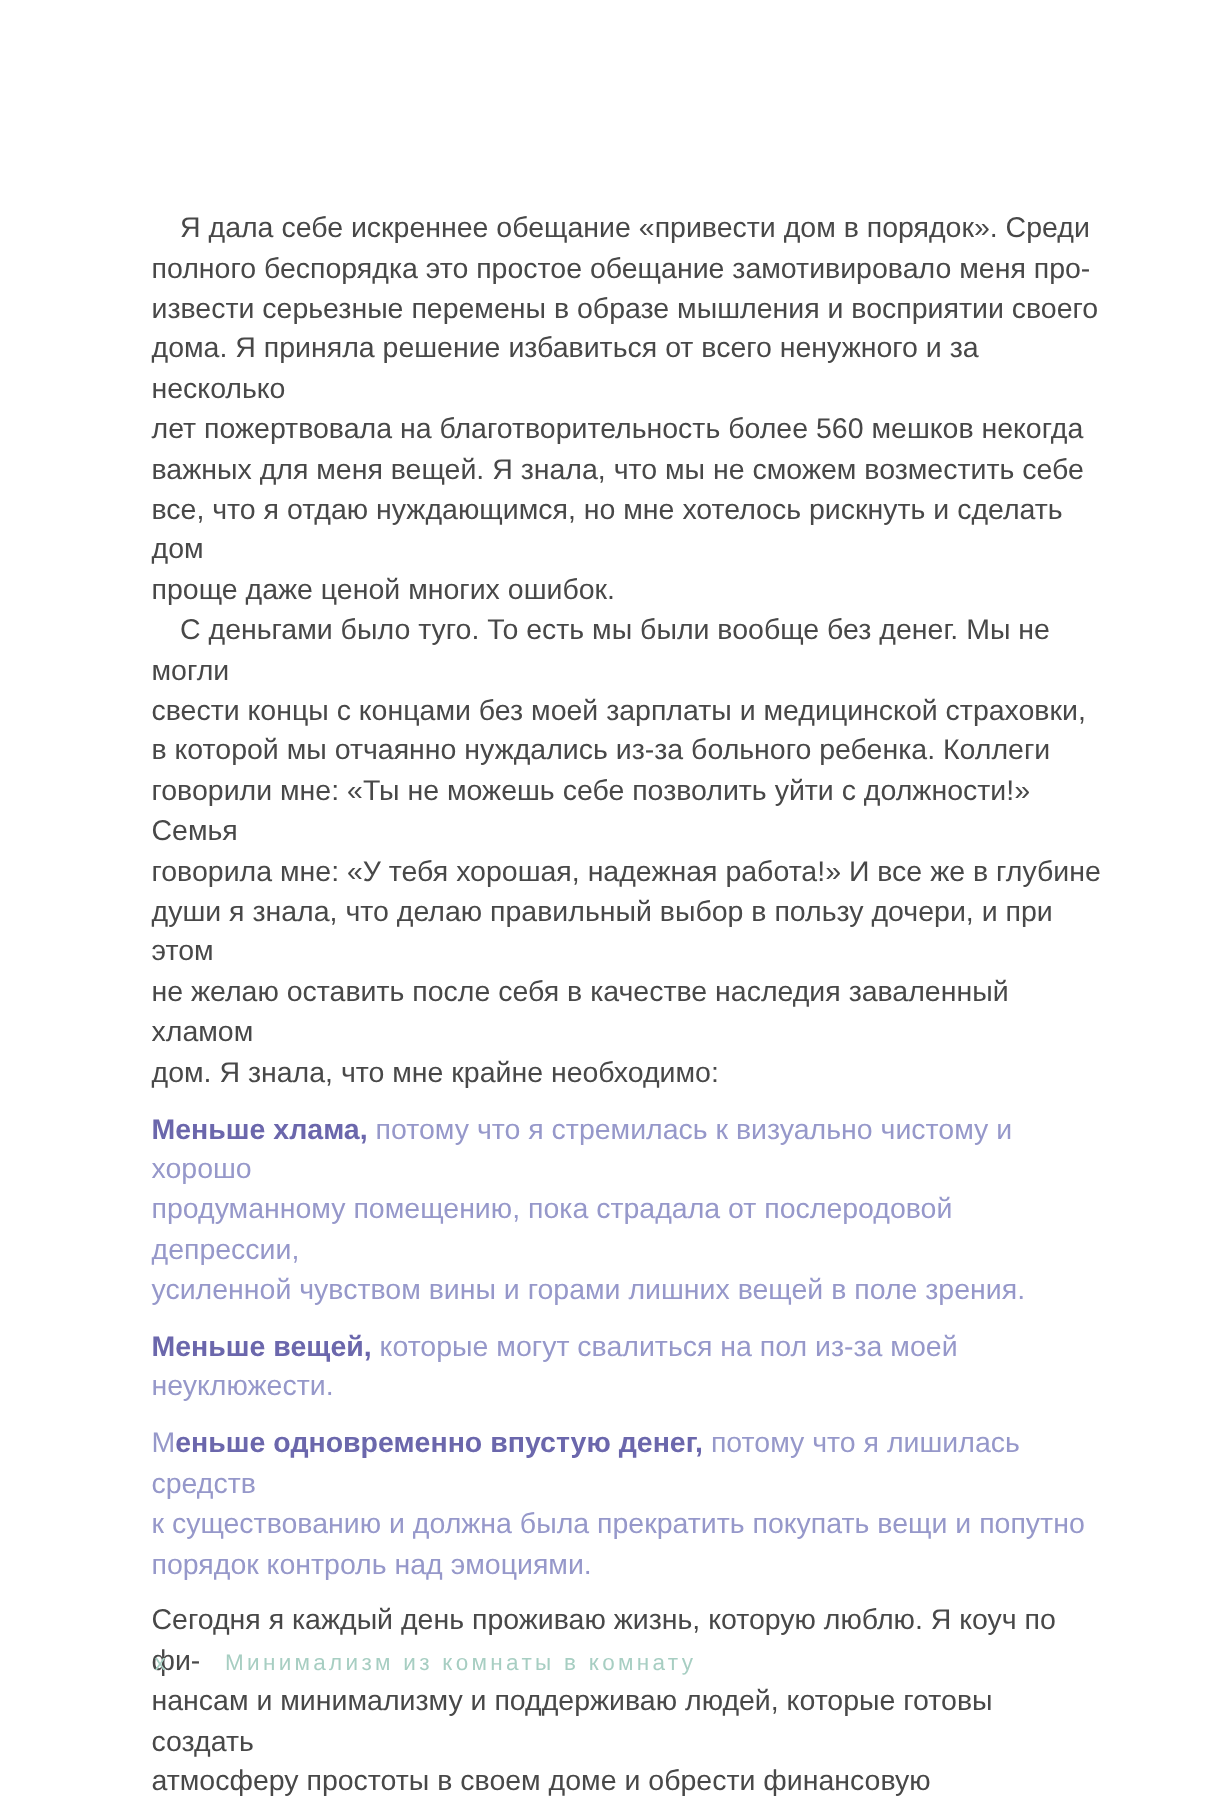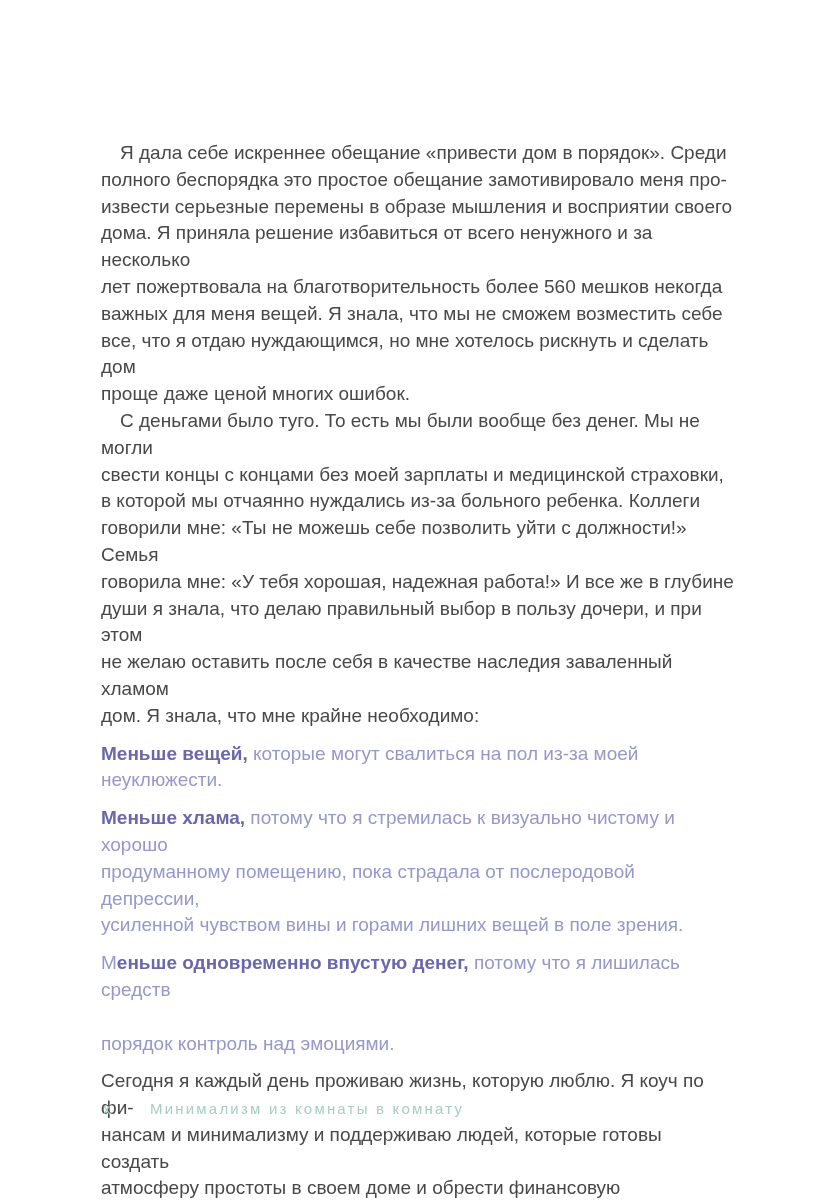--- a/index.html
+++ b/index.html
@@ -78,25 +78,25 @@
 
     <p class="para indent">С деньгами было туго. То есть мы были вообще без денег. Мы не могли
 свести концы с концами без моей зарплаты и медицинской страховки,
 в которой мы отчаянно нуждались из-за больного ребенка. Коллеги
 говорили мне: «Ты не можешь себе позволить уйти с должности!» Семья
 говорила мне: «У тебя хорошая, надежная работа!» И все же в глубине
 души я знала, что делаю правильный выбор в пользу дочери, и при этом
 не желаю оставить после себя в качестве наследия заваленный хламом
 дом. Я знала, что мне крайне необходимо:</p>
 
+    <p class="para purple"><strong>Меньше хлама,</strong><span> потому что я стремилась к визуально чистому и хорошо</span><br><span>продуманному помещению, пока страдала от послеродовой депрессии,</span><br><span>усиленной чувством вины и горами лишних вещей в поле зрения.</span></p>
+
     <p class="para purple"><strong>Меньше вещей,</strong><span> которые могут свалиться на пол из-за моей неуклюжести.</span></p>
 
-    <p class="para purple"><strong>Меньше хлама,</strong><span> потому что я стремилась к визуально чистому и хорошо</span><br><span>продуманному помещению, пока страдала от послеродовой депрессии,</span><br><span>усиленной чувством вины и горами лишних вещей в поле зрения.</span></p>
-
-    <p class="para purple"><span>М</span><strong>еньше одновременно впустую денег,</strong><span> потому что я лишилась средств</span><br><br><span>порядок контроль над эмоциями.</span></p>
+    <p class="para purple"><span>М</span><strong>еньше одновременно впустую денег,</strong><span> потому что я лишилась средств</span><br><span>к существованию и должна была прекратить покупать вещи и попутно</span><br><span>порядок контроль над эмоциями.</span></p>
 
     <p class="para">Сегодня я каждый день проживаю жизнь, которую люблю. Я коуч по фи-
 нансам и минимализму и поддерживаю людей, которые готовы создать
 атмосферу простоты в своем доме и обрести финансовую стабильность.
 Я построила свой бизнес исходя из расписания, которое составила сама
 для себя, поэтому я могу одновременно предоставлять клиентам все
 необходимые услуги и обучать детей на дому.</p>
 
   </main>
 

